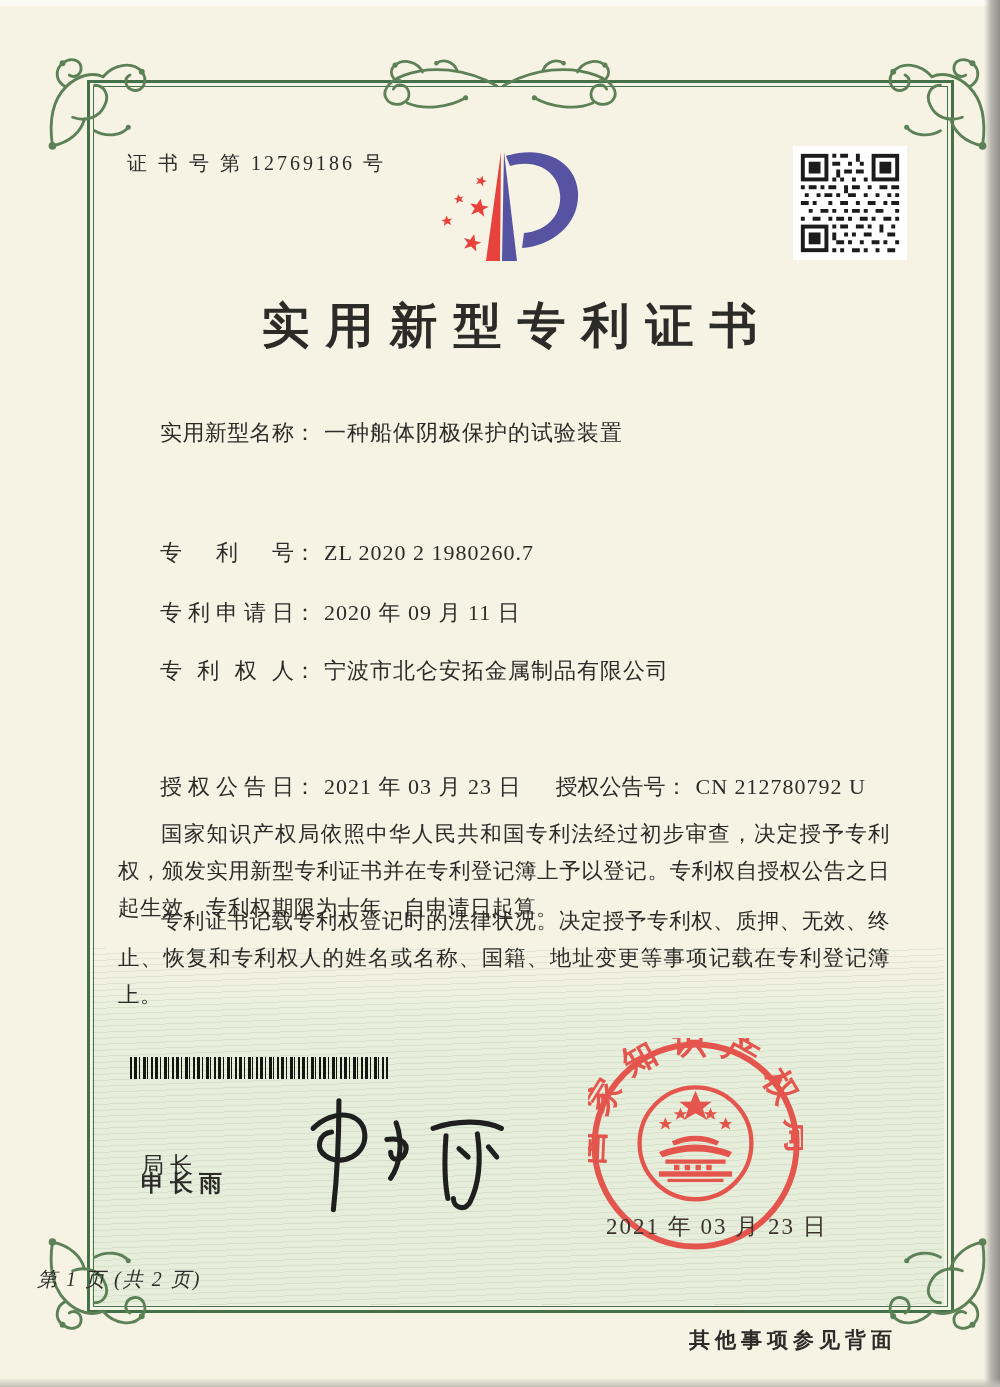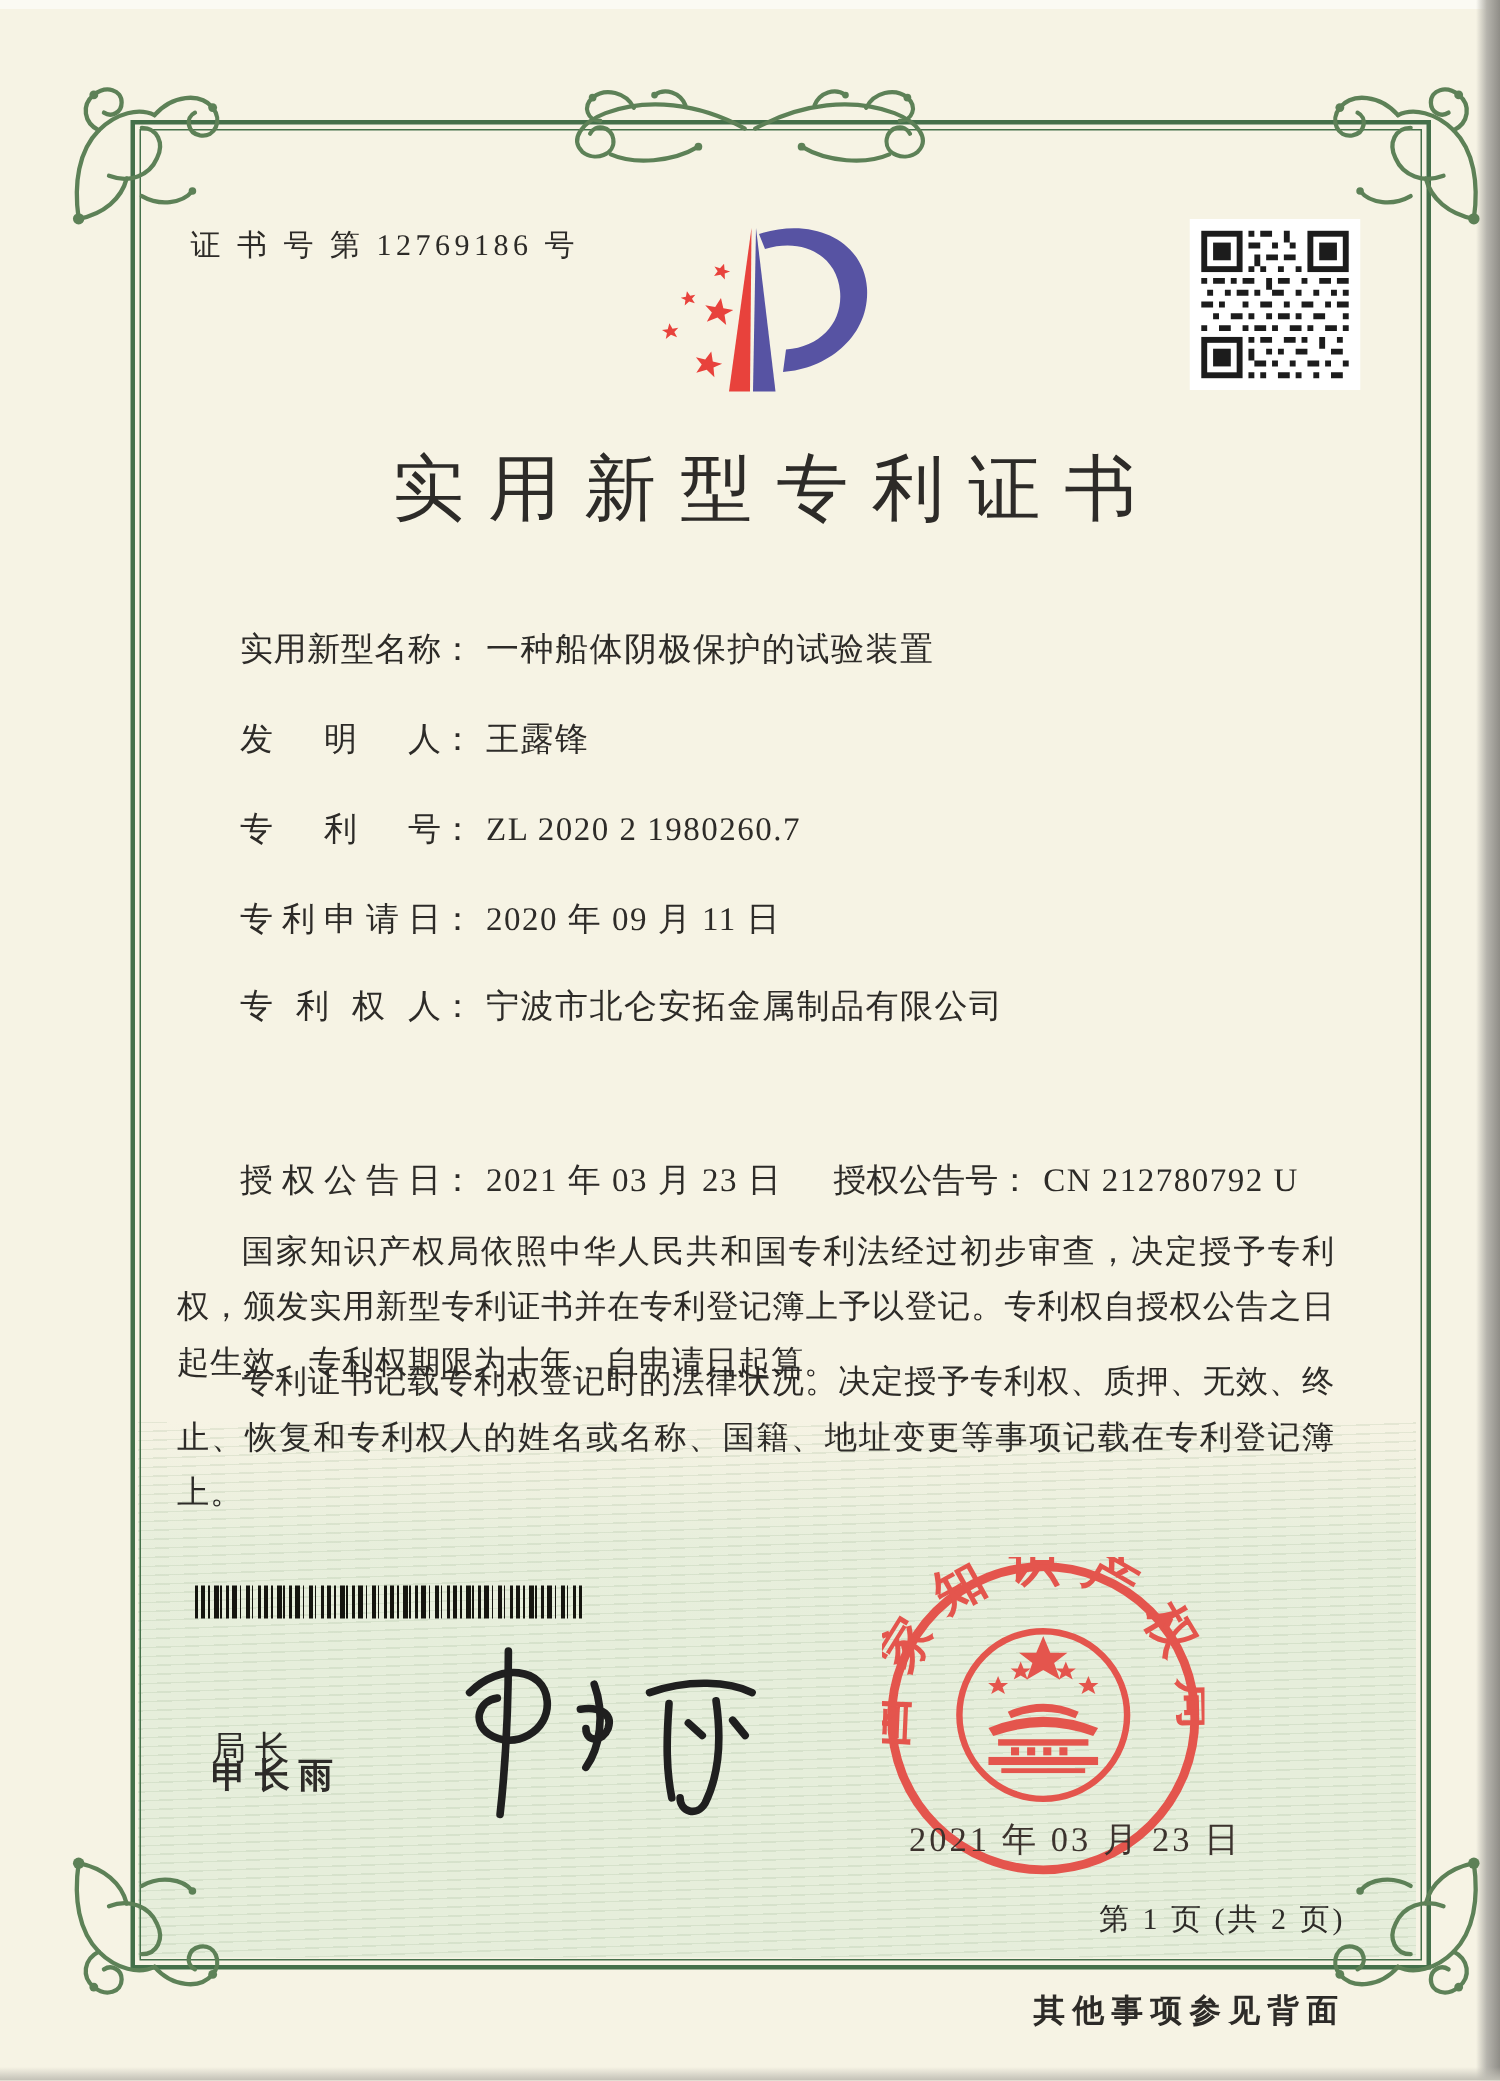--- a/index.html
+++ b/index.html
@@ -18,42 +18,42 @@
   
   .greenzone{position:absolute;left:92px;top:948px;width:852px;height:357px;
     background:
       repeating-linear-gradient(178deg,rgba(118,150,108,0.14) 0 1px,rgba(0,0,0,0) 1px 6px),
       linear-gradient(180deg,rgba(230,238,219,0) 0,rgba(230,238,219,0.9) 80px,#e6eedb 150px);}
   
   .orn{position:absolute;pointer-events:none;}
   
   .certno{position:absolute;left:127px;top:150px;font-size:20px;letter-spacing:3px;}
   .title{position:absolute;left:87px;top:294px;width:861px;text-align:center;
-         font-size:48px;font-weight:400;letter-spacing:16px;}
+         font-size:48px;font-weight:700;letter-spacing:16px;}
   .row{position:absolute;left:140px;font-size:22px;white-space:nowrap;margin-left:20px;}
   .lbl{display:inline-block;width:134px;text-align:justify;text-align-last:justify;vertical-align:bottom;}
   .colon{display:inline-block;}
   .val{margin-left:8px;letter-spacing:1px;}
   .pair2{margin-left:34px;}
   .para{position:absolute;left:118px;width:772px;font-size:21.5px;line-height:1.73;
         text-align:justify;text-indent:2em;letter-spacing:0.5px;}
   .barcode{position:absolute;left:130px;top:1057px;width:258px;height:22px;
     background:repeating-linear-gradient(90deg,
       #15150f 0 2px,transparent 2px 4px,#15150f 4px 7px,transparent 7px 9px,
       #15150f 9px 10px,transparent 10px 13px,#15150f 13px 16px,transparent 16px 17px,
       #15150f 17px 18px,transparent 18px 21px);}
   .director-title{position:absolute;left:141px;top:1124px;font-size:23px;letter-spacing:6px;
         font-family:"Liberation Sans","DejaVu Sans",sans-serif;font-weight:500;margin-top:26px;}
   .director-name{position:absolute;left:141px;top:1168px;font-size:23px;letter-spacing:6px;
         font-family:"Liberation Sans","DejaVu Sans",sans-serif;font-weight:700;}
   .sig{position:absolute;left:278px;top:1082px;}
   .seal{position:absolute;left:588px;top:1038px;}
   .seal-date{position:absolute;left:606px;top:1211px;font-size:23px;letter-spacing:2px;color:#3c332e;}
-  .pageno{position:absolute;left:37px;top:1266px;width:860px;text-align:right;
-          font-size:20px;letter-spacing:2px;}
+  .pageno{position:absolute;left:37px;top:1266px;width:860px;text-align:left;
+          font-size:20px;letter-spacing:2px;font-style:italic;}
   .backnote{position:absolute;left:37px;top:1326px;width:860px;text-align:right;
           font-size:21px;font-weight:600;letter-spacing:5px;}
   .qr{position:absolute;left:793px;top:146px;}
   .logo{position:absolute;left:430px;top:140px;}
 </style>
 </head>
 <body>
 
 <div id="page">
 
@@ -161,23 +161,20 @@
                M10,22h1v2h-1z M13,22h1v1h-1z M15,22h1v1h-1z M18,22h2v1h-2z M24,22h2v1h-2z
                M11,24h2v1h-2z M14,24h1v1h-1z M17,24h1v1h-1z M20,24h2v1h-2z M23,24h1v1h-1z M26,24h1v1h-1z
                M10,26h1v1h-1z M12,26h1v1h-1z M15,26h2v1h-2z M18,26h1v1h-1z M21,26h1v1h-1z M24,26h2v1h-2z"></path>
     </g>
   </svg>
 
   <div class="title">实用新型专利证书</div>
 
   <div class="row" style="top:418px">
     <span class="lbl">实用新型名称</span><span class="colon">：</span><span class="val">一种船体阴极保护的试验装置</span>
-  </div>
-  <div class="row" style="top:478px">
-    <span class="lbl">发明人</span><span class="colon">：</span><span class="val">王露锋</span>
   </div>
   <div class="row" style="top:538px">
     <span class="lbl">专利号</span><span class="colon">：</span><span class="val">ZL 2020 2 1980260.7</span>
   </div>
   <div class="row" style="top:598px">
     <span class="lbl">专利申请日</span><span class="colon">：</span><span class="val">2020 年 09 月 11 日</span>
   </div>
   <div class="row" style="top:656px">
     <span class="lbl">专利权人</span><span class="colon">：</span><span class="val">宁波市北仑安拓金属制品有限公司</span>
   </div>

